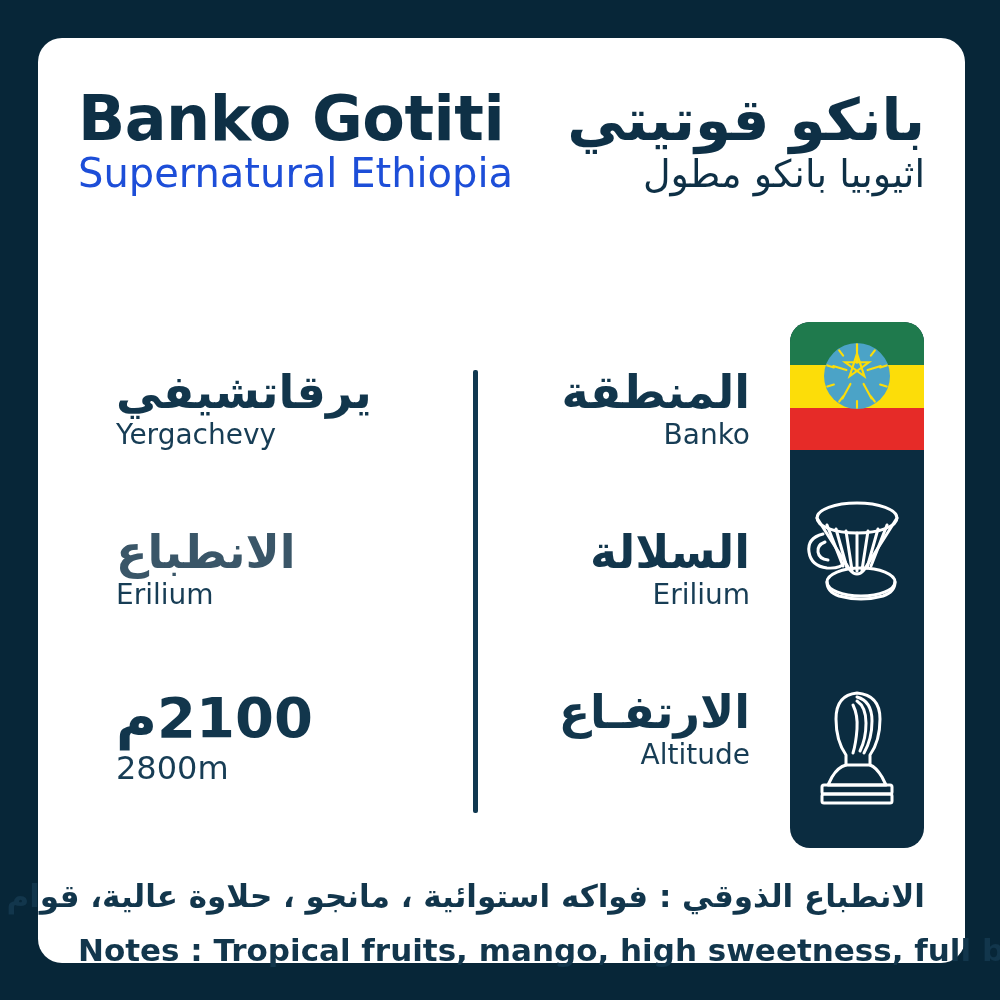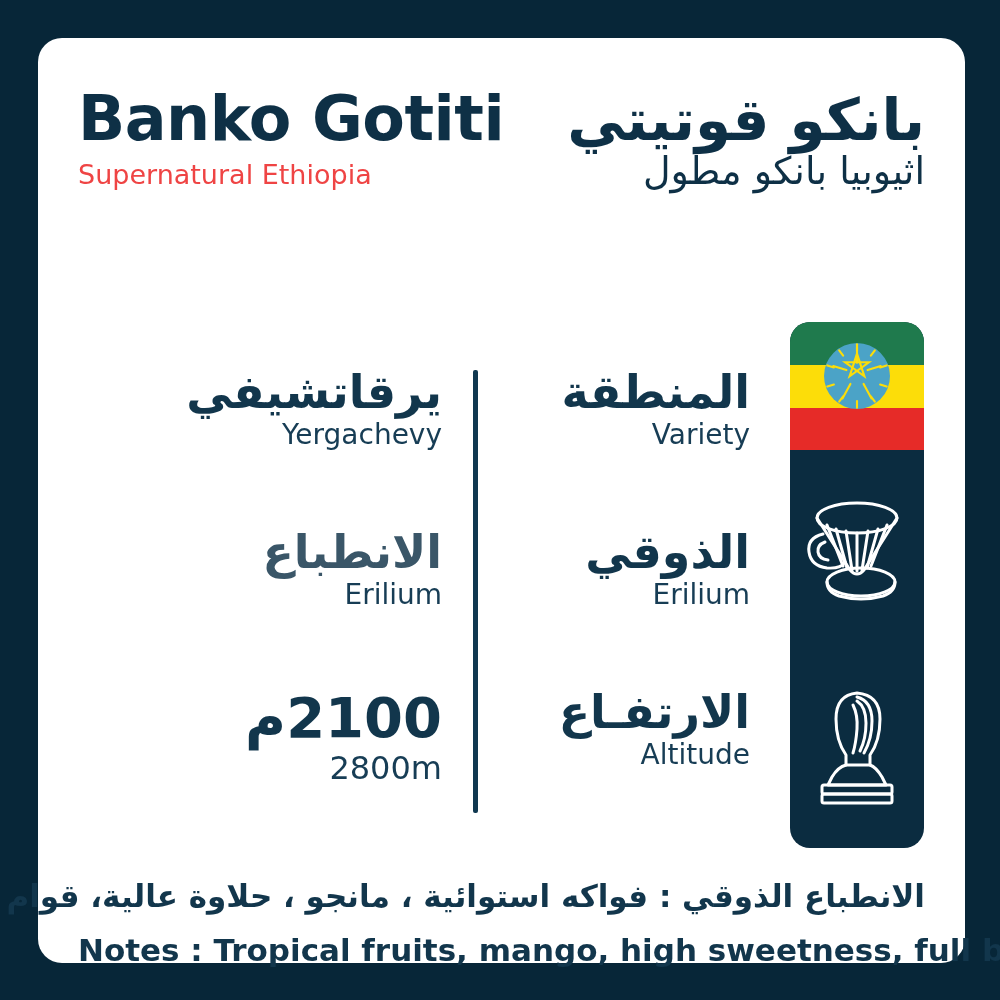--- a/index.html
+++ b/index.html
@@ -56,23 +56,23 @@
   }
   .title-ar {
     font-size: 58px;
     font-weight: 700;
     color: #0E3046;
     direction: rtl;
     line-height: 1.05;
     white-space: nowrap;
   }
   .subtitle-en {
-    font-size: 27px;
+    font-size: 40px;
     font-weight: 400;
-    color: #ef4444;
+    color: #1d4ed8;
     line-height: 1.1;
     white-space: nowrap;
   }
   .subtitle-ar {
     font-size: 38px;
     font-weight: 500;
     color: #0E3046;
     direction: rtl;
     line-height: 1.1;
     white-space: nowrap;
@@ -102,21 +102,21 @@
     height: 150px;
     display: flex;
     justify-content: space-between;
   }
   .spec-row.r1 { top: 28px; }
   .spec-row.r2 { top: 188px; }
   .spec-row.r3 { top: 348px; }
 
   .spec-value {
     width: 330px;
-    text-align: right;
+    text-align: left;
     padding-right: 4px;
     box-sizing: border-box;
   }
   .spec-label {
     width: 268px;
     text-align: right;
     box-sizing: border-box;
   }
 
   .ar-main {
@@ -227,31 +227,31 @@
     <div class="specs">
       <div class="divider"></div>
 
       <div class="spec-row r1">
         <div class="spec-value">
           <div class="ar-main">يرقاتشيفي</div>
           <div class="en-sub">Yergachevy</div>
         </div>
         <div class="spec-label">
           <div class="ar-main">المنطقة</div>
-          <div class="en-sub">Variety</div>
+          <div class="en-sub">Banko</div>
         </div>
       </div>
 
       <div class="spec-row r2">
         <div class="spec-value">
           <div class="ar-main muted">الانطباع</div>
           <div class="en-sub">Erilium</div>
         </div>
         <div class="spec-label">
-          <div class="ar-main">الذوقي</div>
+          <div class="ar-main">السلالة</div>
           <div class="en-sub">Erilium</div>
         </div>
       </div>
 
       <div class="spec-row r3">
         <div class="spec-value">
           <div class="ar-main big-num">2100م</div>
           <div class="en-sub num">2800m</div>
         </div>
         <div class="spec-label">

